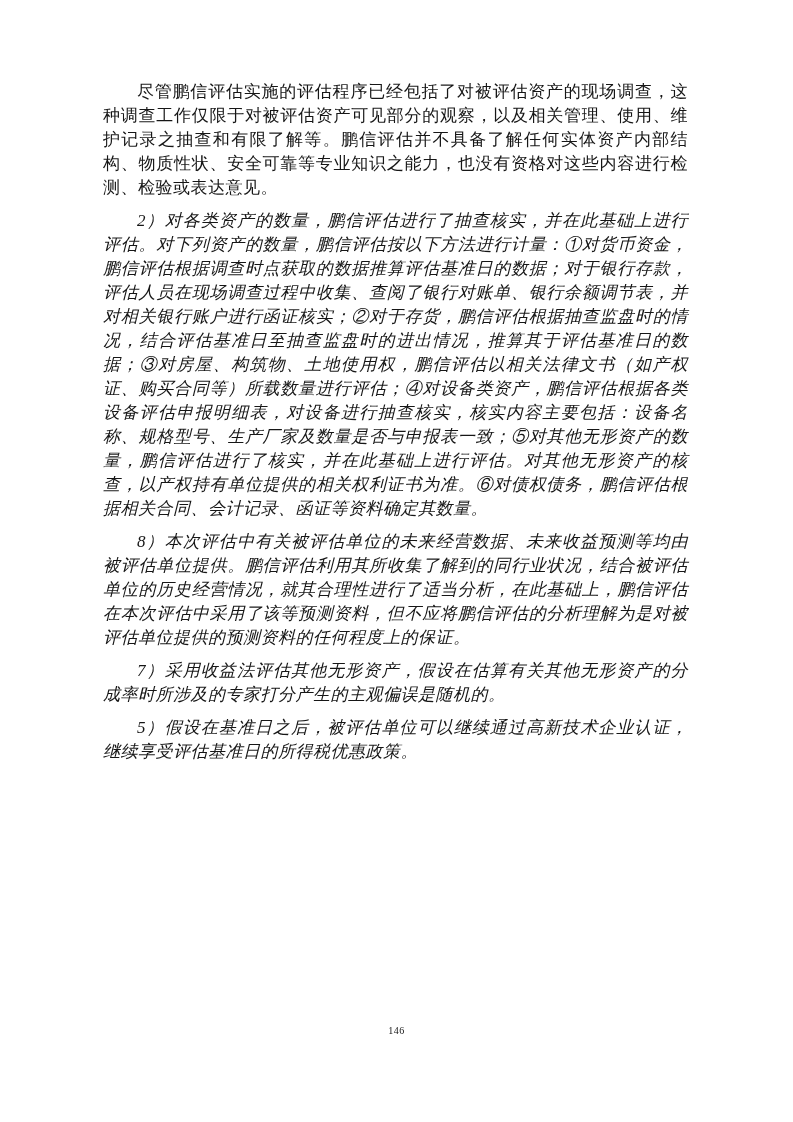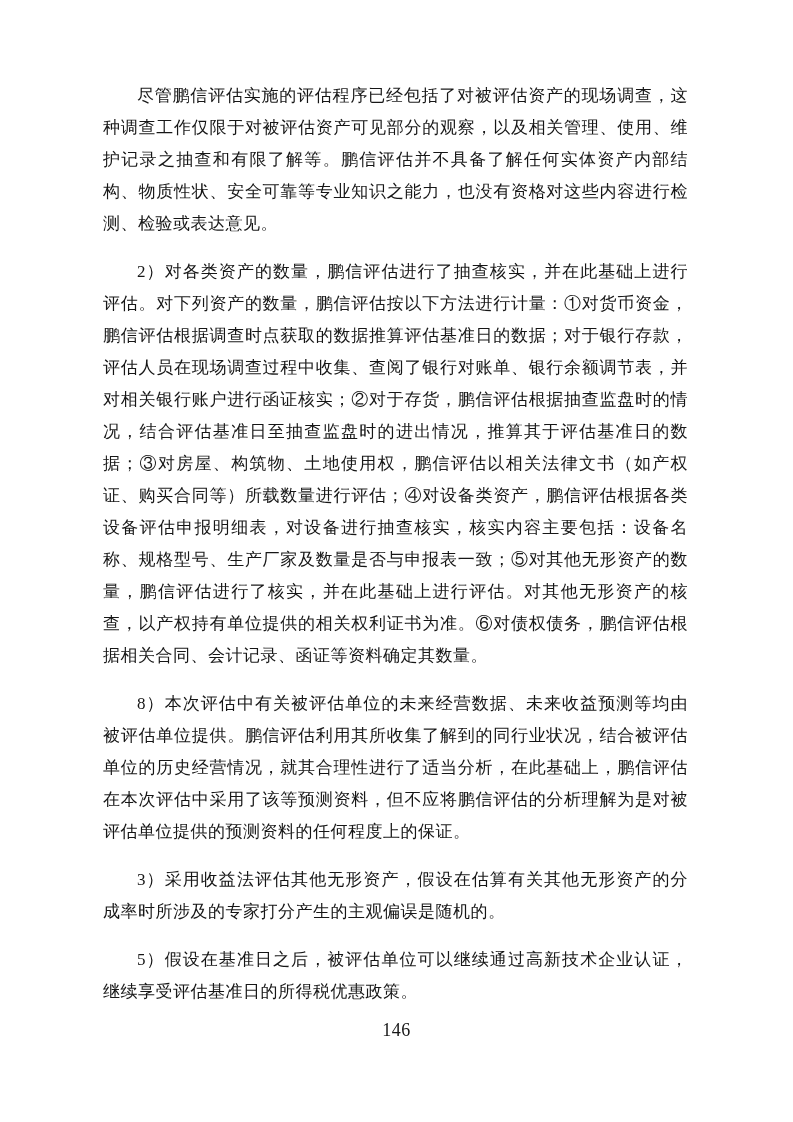--- a/index.html
+++ b/index.html
@@ -18,50 +18,51 @@
   .text-block {
     position: absolute;
     top: 80px;
     left: 103px;
     width: 585px;
     color: #161616;
   }
   .para {
     margin: 0;
     font-size: 17px;
-    line-height: 32px;
+    line-height: 24px;
     text-align: justify;
     text-justify: inter-ideograph;
     text-indent: 2em;
     letter-spacing: 0.5px;
     word-break: break-all;
   }
   .para + .para {
-    margin-top: 16px;
+    margin-top: 9px;
+    font-style: italic;
   }
   .footer {
     position: absolute;
     top: 1020px;
     left: 0;
     width: 100%;
     text-align: center;
   }
   .pagenum {
-    font-size: 18px;
+    font-size: 10px;
     color: #161616;
     letter-spacing: 0.5px;
   }
 </style>
 </head>
 <body>
 
 <div class="page">
   <div class="text-block">
     <p class="para">尽管鹏信评估实施的评估程序已经包括了对被评估资产的现场调查，这种调查工作仅限于对被评估资产可见部分的观察，以及相关管理、使用、维护记录之抽查和有限了解等。鹏信评估并不具备了解任何实体资产内部结构、物质性状、安全可靠等专业知识之能力，也没有资格对这些内容进行检测、检验或表达意见。</p>
     <p class="para">2）对各类资产的数量，鹏信评估进行了抽查核实，并在此基础上进行评估。对下列资产的数量，鹏信评估按以下方法进行计量：①对货币资金，鹏信评估根据调查时点获取的数据推算评估基准日的数据；对于银行存款，评估人员在现场调查过程中收集、查阅了银行对账单、银行余额调节表，并对相关银行账户进行函证核实；②对于存货，鹏信评估根据抽查监盘时的情况，结合评估基准日至抽查监盘时的进出情况，推算其于评估基准日的数据；③对房屋、构筑物、土地使用权，鹏信评估以相关法律文书（如产权证、购买合同等）所载数量进行评估；④对设备类资产，鹏信评估根据各类设备评估申报明细表，对设备进行抽查核实，核实内容主要包括：设备名称、规格型号、生产厂家及数量是否与申报表一致；⑤对其他无形资产的数量，鹏信评估进行了核实，并在此基础上进行评估。对其他无形资产的核查，以产权持有单位提供的相关权利证书为准。⑥对债权债务，鹏信评估根据相关合同、会计记录、函证等资料确定其数量。</p>
     <p class="para">8）本次评估中有关被评估单位的未来经营数据、未来收益预测等均由被评估单位提供。鹏信评估利用其所收集了解到的同行业状况，结合被评估单位的历史经营情况，就其合理性进行了适当分析，在此基础上，鹏信评估在本次评估中采用了该等预测资料，但不应将鹏信评估的分析理解为是对被评估单位提供的预测资料的任何程度上的保证。</p>
-    <p class="para">3）采用收益法评估其他无形资产，假设在估算有关其他无形资产的分成率时所涉及的专家打分产生的主观偏误是随机的。</p>
+    <p class="para">7）采用收益法评估其他无形资产，假设在估算有关其他无形资产的分成率时所涉及的专家打分产生的主观偏误是随机的。</p>
     <p class="para">5）假设在基准日之后，被评估单位可以继续通过高新技术企业认证，继续享受评估基准日的所得税优惠政策。</p>
   </div>
   <div class="footer">
     <span class="pagenum">146</span>
   </div>
 </div>
 
 </body></html>

